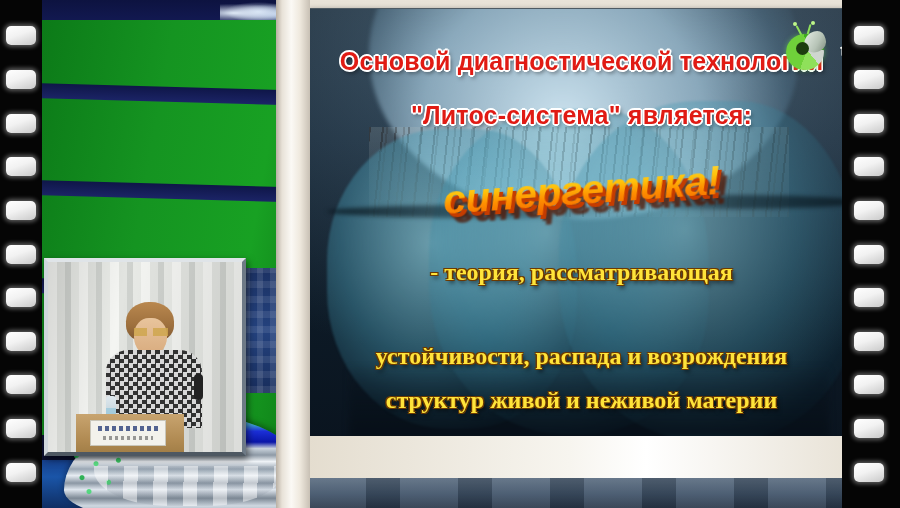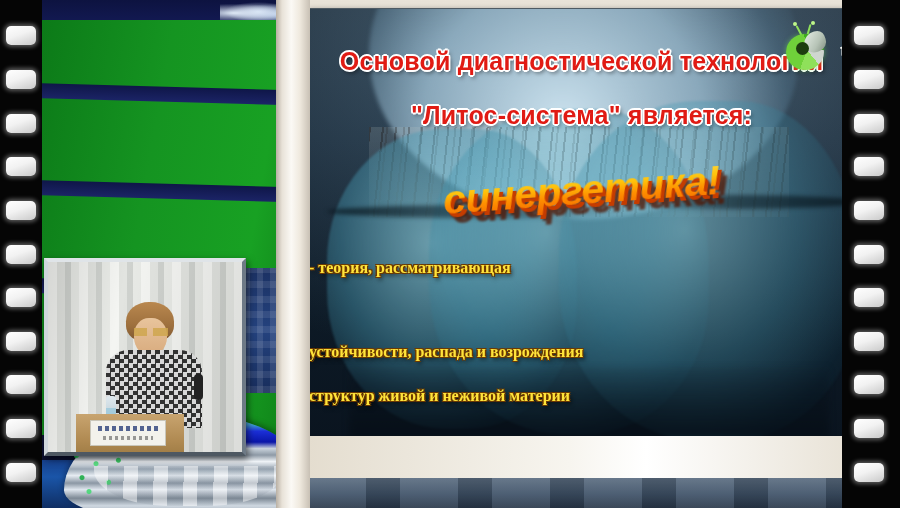--- a/index.html
+++ b/index.html
@@ -266,23 +266,23 @@
     font-size:41px; font-weight:bold; font-style:italic;
     font-family:"Liberation Sans", sans-serif;
     letter-spacing:-.5px;
     background:linear-gradient(180deg,#ffe24a 0%,#ffc20a 38%,#ff9000 62%,#f06000 100%);
     -webkit-background-clip:text; background-clip:text; color:transparent;
     text-shadow:none;
     filter:drop-shadow(3px 4px 0 #c53c00) drop-shadow(5px 6px 1px rgba(80,20,0,.75));
   }
 
   .body-line {
-    position:absolute; width:545px; 
+    position:absolute; width:545px; text-align:center;
     font-family:"Liberation Serif", serif;
-    font-weight:bold; color:#ffe43a; font-size:16px;
+    font-weight:bold; color:#ffe43a; font-size:24px;
     text-shadow:
       -1.2px -1.2px 0 #6d3a00, 1.2px -1.2px 0 #6d3a00,
       -1.2px  1.2px 0 #6d3a00, 1.2px  1.2px 0 #6d3a00,
       2px 3px 4px rgba(0,0,0,.7);
   }
   .body-line.b1 { top:250px; }
   .body-line.b2 { top:292px; }
   .body-line.b3 { top:334px; }
   .body-line.b4 { top:378px; }
 

